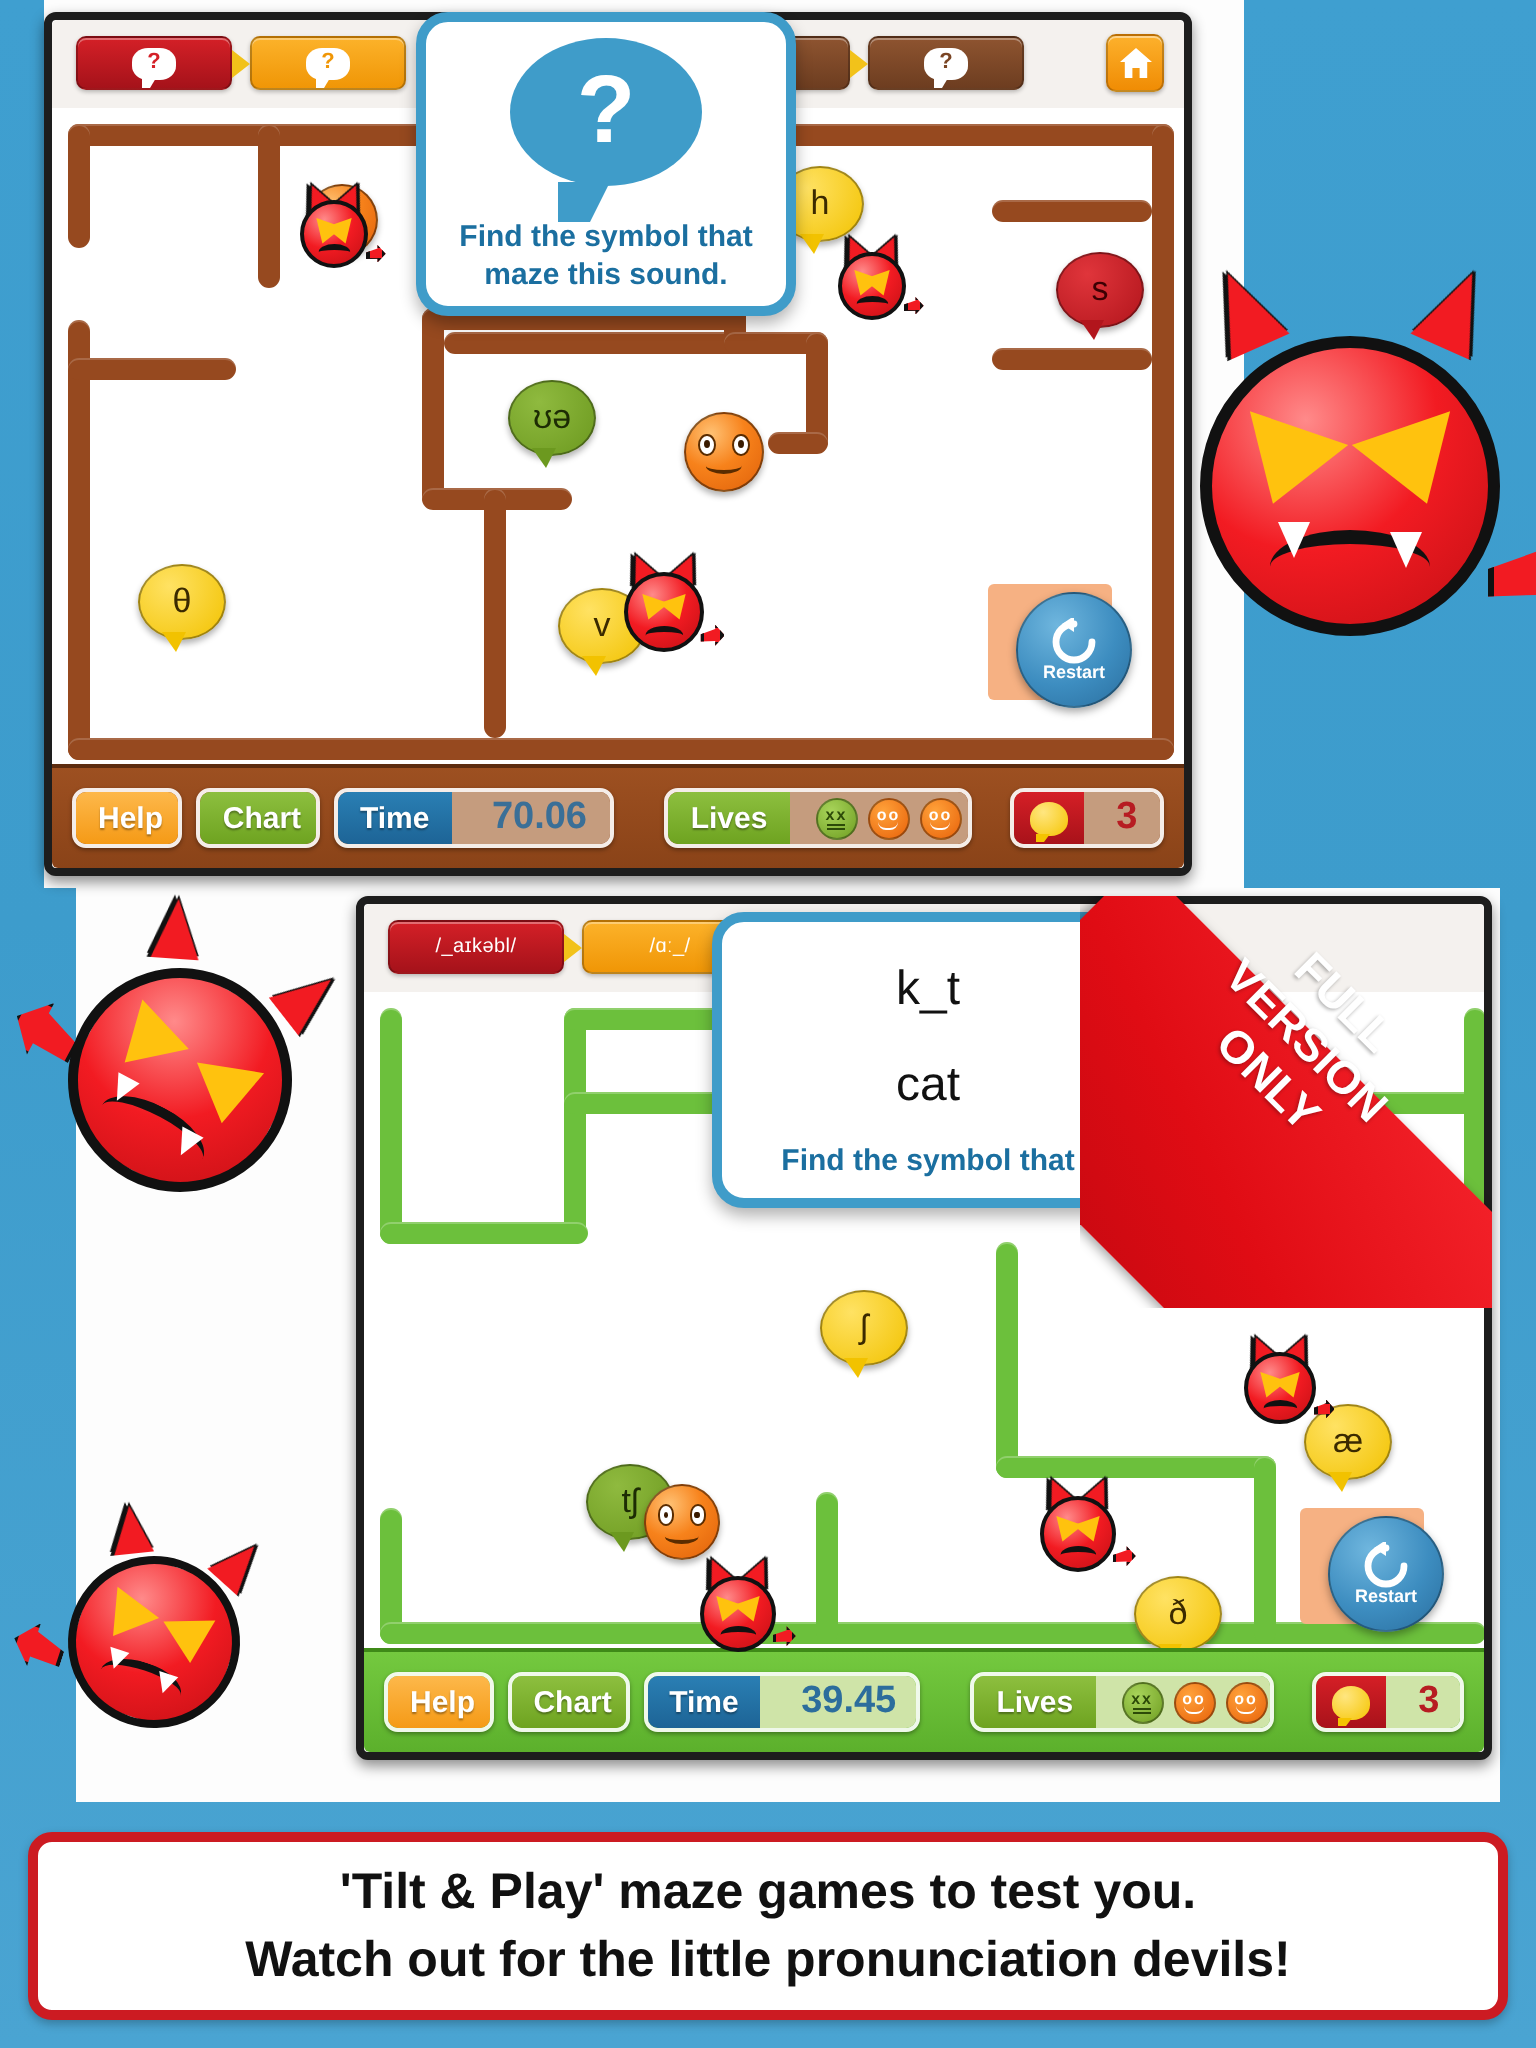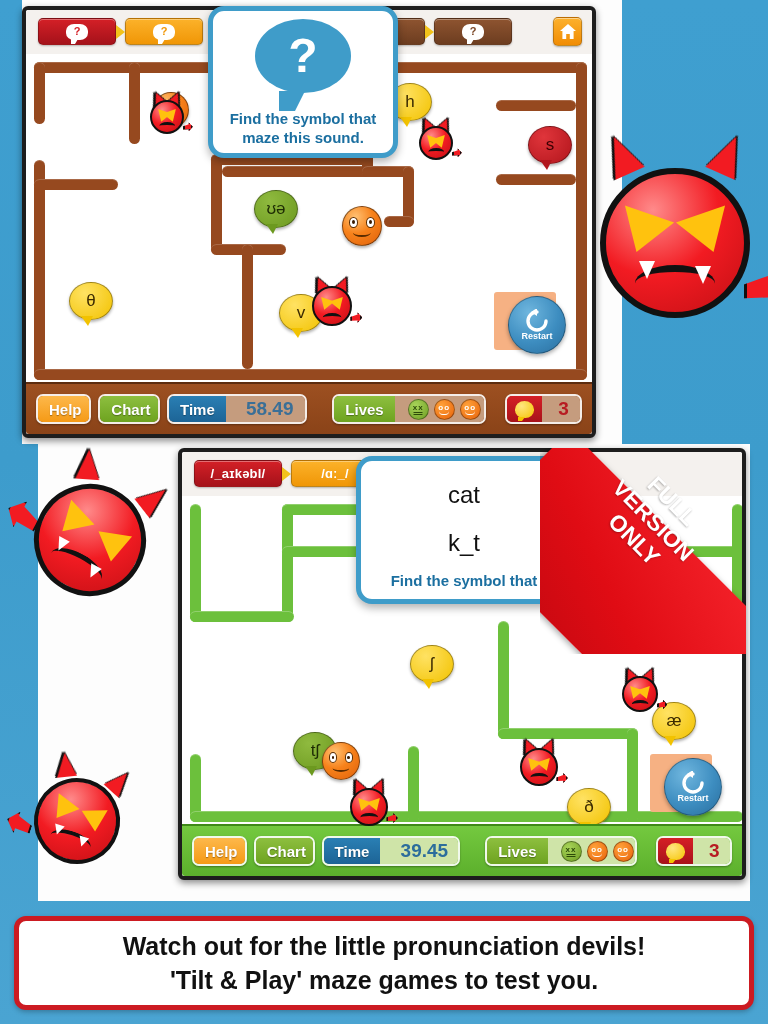--- a/index.html
+++ b/index.html
@@ -48,21 +48,21 @@
     min-width: 78px;
   }
   .chip.red    { background: linear-gradient(180deg,#d42027 0%, #a5121a 100%); }
   .chip.orange { background: linear-gradient(180deg,#fcb22a 0%, #f09606 100%); }
   .chip.brown  { background: linear-gradient(180deg,#8e5430 0%, #6d3d20 100%); }
   .chip-arrow {
     position: absolute; right: -10px; top: 50%; transform: translateY(-50%);
     width:0;height:0;border-top:7px solid transparent;border-bottom:7px solid transparent;
     border-left: 9px solid #f2c21a; z-index:3;
   }
-  .chip-label { color:#fff; font-size:13px; font-weight:bold; letter-spacing:.2px; white-space:nowrap;}
+  .chip-label { color:#fff; font-size:10px; font-weight:normal; letter-spacing:.2px; white-space:nowrap;}
   
   .qbub {
     width: 22px; height: 16px; background:#fff; border-radius: 8px/7px;
     position: relative; display:flex;align-items:center;justify-content:center;
   }
   .qbub:after{
     content:""; position:absolute; left: 5px; bottom:-4px;
     width:0;height:0;border-left:4px solid #fff;border-top:5px solid #fff;border-right:3px solid transparent;
   }
   .qbub span { font-size:11px; font-weight:bold; line-height:1; }
@@ -422,21 +422,21 @@
       <div class="pill">
         <div class="pill-seg seg-green">
           <span class="pill-label">Chart</span>
         </div>
       </div>
       <div class="pill">
         <div class="pill-seg seg-blue">
           <span class="pill-label">Time</span>
         </div>
         <div class="pill-seg seg-val-brown" style="min-width:88px">
-          <span class="pill-value val-brown">58.49</span>
+          <span class="pill-value val-brown">70.06</span>
         </div>
       </div>
       <div class="pill" style="margin-left:18px">
         <div class="pill-seg seg-green">
           <span class="pill-label">Lives</span>
         </div>
         <div class="pill-seg seg-livesbg-brown" style="gap:1px">
           <div class="face dead">
             <div class="eyes">xx</div>
             <div class="mouth"></div>
@@ -623,22 +623,22 @@
           <div class="blob"></div>
         </div>
         <div class="pill-seg seg-val-green" style="min-width:42px">
           <span class="score-value">3</span>
         </div>
       </div>
     </div>
   </div>
 
   <div class="dialog" style="left:174px; top:4px; width:216px; height:148px;">
+    <div style="font-size:24px;color:#111;margin-top:20px;">k_t</div>
     <div style="font-size:24px;color:#111;margin-top:20px;">cat</div>
-    <div style="font-size:24px;color:#111;margin-top:20px;">k_t</div>
     <div class="dialog-text" style="font-size:15px; line-height:19px; margin-top:14px;">Find the symbol that</div>
   </div>
 
   <div class="ribbon">
     <div class="ribbon-inner"></div>
   </div>
   <div style="position:absolute; right:14px; top:28px; z-index:70; transform:rotate(45deg);
               width:150px; text-align:center; color:#fff; font-weight:bold; font-size:23px;
               line-height:27px; text-shadow:0 1px 2px rgba(0,0,0,.3);">
     <div>FULL</div>
@@ -667,15 +667,15 @@
   <div class="devil-face" style="border-width:4px;">
     <div class="eye eye-l" style="border-left-width:13px;border-right-width:13px;border-top-width:21px;top:28%;left:12%;"></div>
     <div class="eye eye-r" style="border-left-width:13px;border-right-width:13px;border-top-width:21px;top:30%;right:12%;"></div>
     <div class="mouth-frown" style="border-top-width:4px;width:54%;bottom:20%;"></div>
     <div class="fang" style="border-left-width:5px;border-right-width:5px;border-top-width:10px;left:24%;bottom:26%;"></div>
     <div class="fang" style="border-left-width:5px;border-right-width:5px;border-top-width:10px;right:28%;bottom:20%;"></div>
   </div>
 </div>
 
 <div class="caption">
+  <div class="caption-line">'Tilt &amp; Play' maze games to test you.</div>
   <div class="caption-line">Watch out for the little pronunciation devils!</div>
-  <div class="caption-line">'Tilt &amp; Play' maze games to test you.</div>
 </div>
 
 </body></html>

